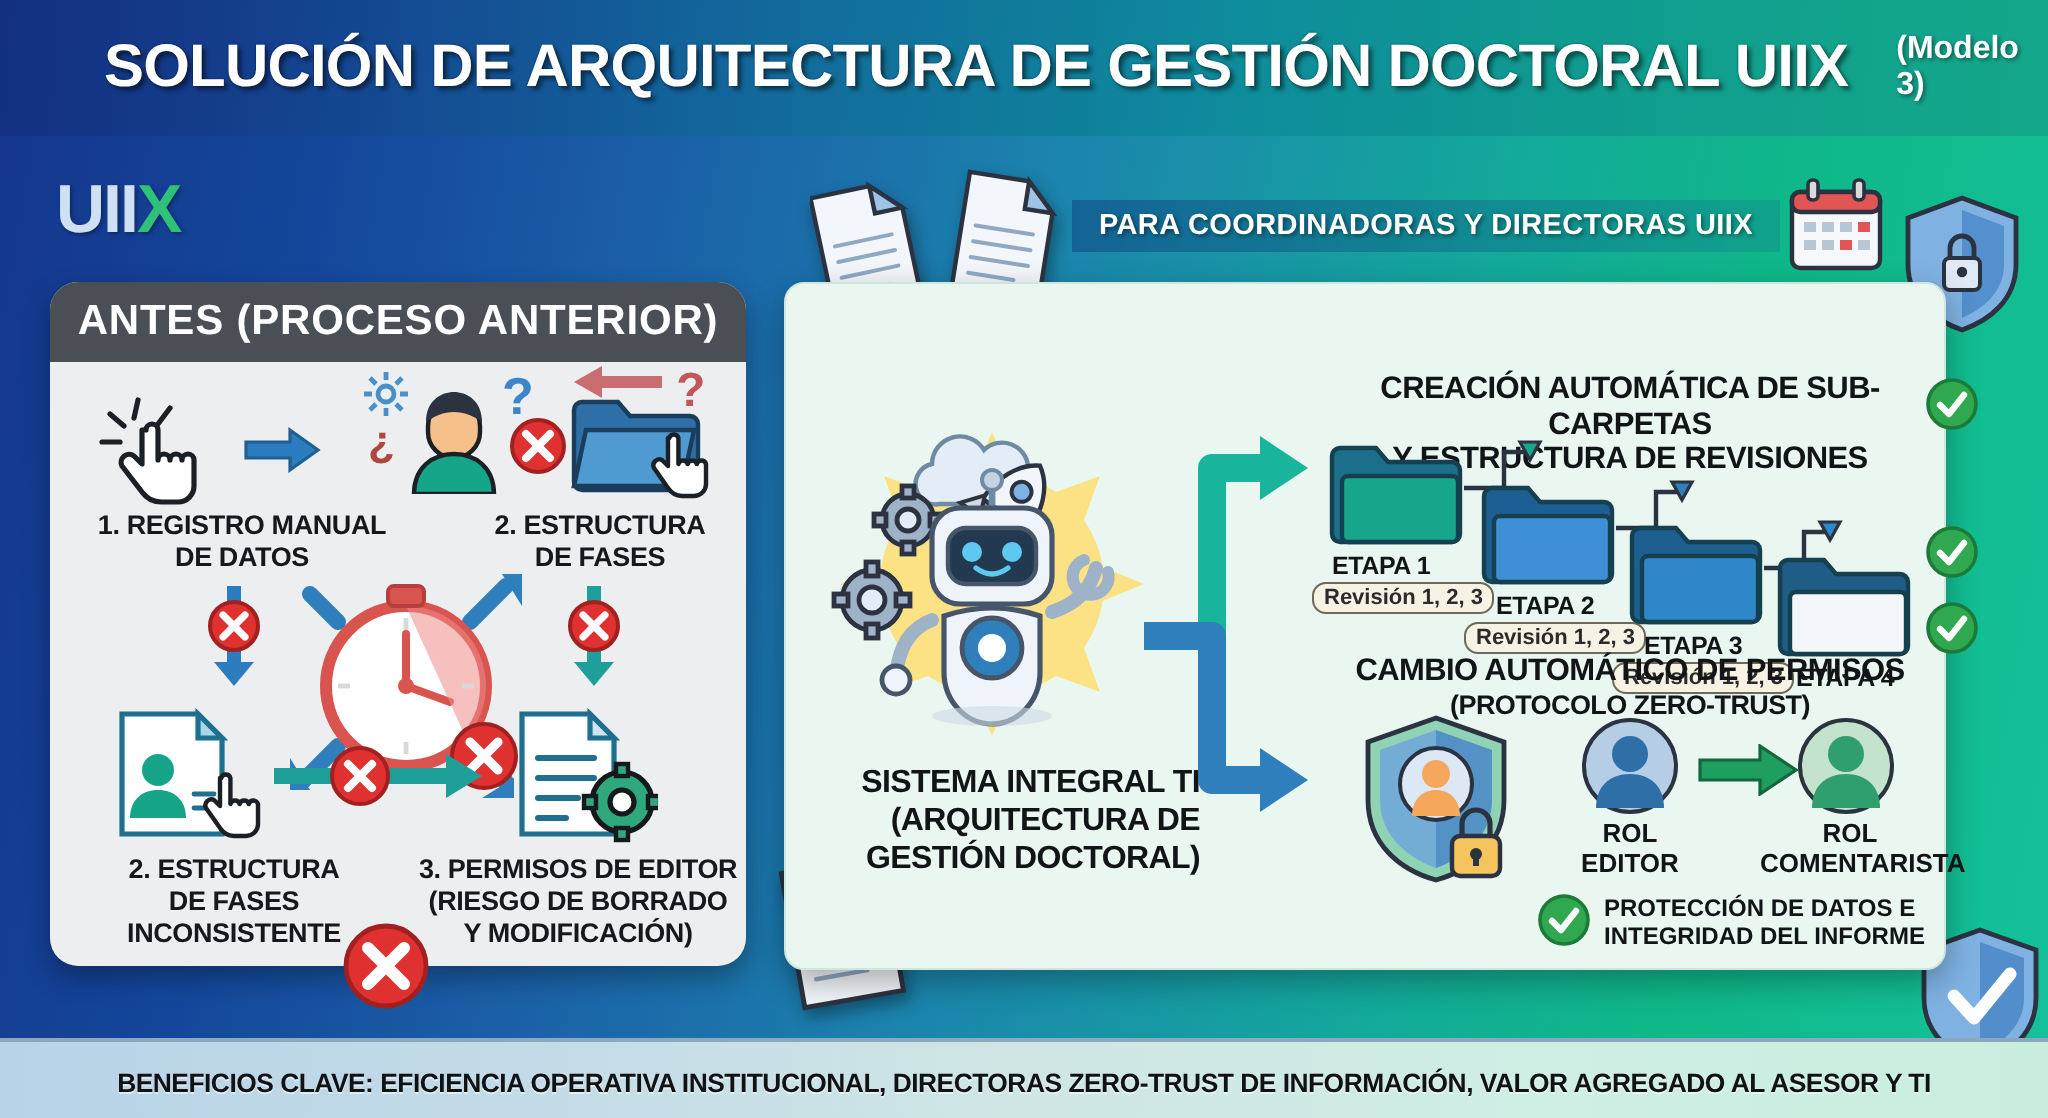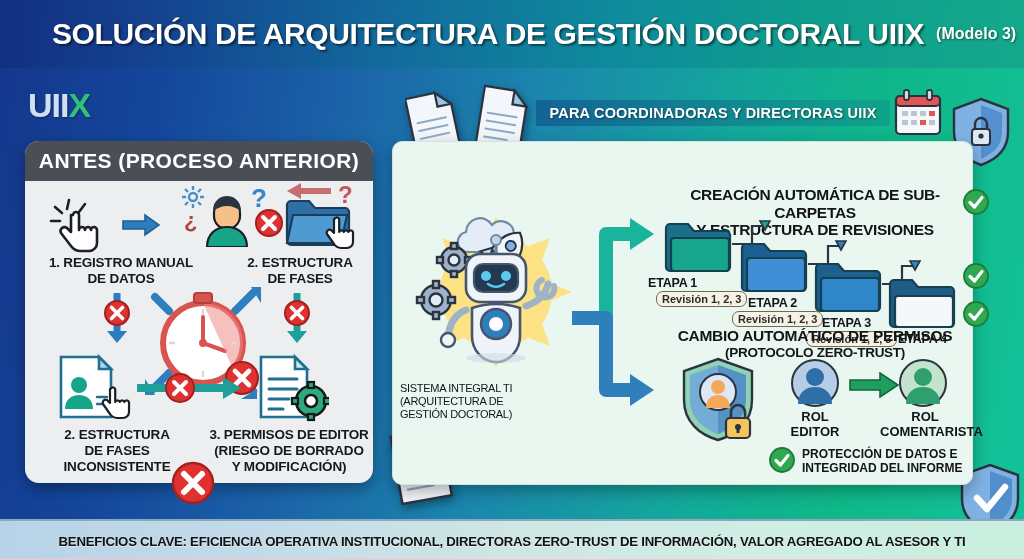--- a/index.html
+++ b/index.html
@@ -17,21 +17,21 @@
     position:absolute;left:0;top:0;width:1024px;height:68px;
     background:linear-gradient(95deg,#12307f 0%,#14418f 14%,#126a9c 38%,#0e8b9c 60%,#0f9c8e 78%,#14a88b 100%);
     display:flex;align-items:center;
   }
   .topbar .title{
     margin-left:52px;color:#ffffff;font-size:30px;font-weight:bold;
     letter-spacing:-0.4px;white-space:nowrap;
     text-shadow:2px 2px 2px rgba(0,0,0,.45), 0 0 1px rgba(0,0,0,.6);
   }
   .topbar .subtitle{
-    color:#ffffff;font-size:16px;font-weight:bold;margin-left:12px;
+    color:#ffffff;font-size:16px;font-weight:bold;margin-left:24px;
     text-shadow:1px 1px 2px rgba(0,0,0,.45);
   }
   
   .logo{
     position:absolute;left:28px;top:86px;font-size:34px;font-weight:bold;
     color:#cfe0f2;letter-spacing:-1px;text-shadow:1px 1px 2px rgba(0,0,0,.35);
   }
   .logo .accent{color:#2fc07a;}
   
   .panel-antes{
@@ -81,21 +81,21 @@
   }
   .role-label{
     position:absolute;text-align:center;font-size:13px;font-weight:bold;
     color:#121417;line-height:1.15;white-space:nowrap;
   }
   .prot-label{
     position:absolute;font-size:12px;font-weight:bold;color:#121417;
     line-height:1.2;text-align:left;
   }
   .center-label{
-    position:absolute;text-align:left;font-size:11px;font-weight:normal;
+    position:absolute;text-align:right;font-size:16px;font-weight:bold;
     color:#121417;line-height:1.2;letter-spacing:-.3px;white-space:nowrap;
   }
   
   .bottombar{
     position:absolute;left:0;top:519px;width:1024px;height:40px;
     background:linear-gradient(90deg,#b8d3e8 0%,#c3dbe8 25%,#cfe6e4 50%,#cfeee4 75%,#c9eedf 100%);
     display:flex;align-items:center;justify-content:center;
     border-top:2px solid #8aa8be;
   }
   .bottombar .txt{
@@ -444,21 +444,21 @@
   </svg>
   <svg class="chk" style="left:962px;top:300px;" width="28" height="28" viewBox="0 0 28 28">
     <circle cx="14" cy="14" r="12" fill="#2fa84f" stroke="#1d7b38" stroke-width="1.8"></circle>
     <path d="M8 14.5 L12.5 19 L20 9.5" fill="none" stroke="#fff" stroke-width="3.2" stroke-linecap="round" stroke-linejoin="round"></path>
   </svg>
 
   <svg class="ico" style="left:662px;top:218px;" width="72" height="60" viewBox="0 0 72 60">
     <path d="M4 10 a4 4 0 0 1 4-4 h18 l6 7 h32 a4 4 0 0 1 4 4 v32 a4 4 0 0 1 -4 4 h-56 a4 4 0 0 1 -4 -4 z" fill="#1b6f8a" stroke="#14404f" stroke-width="2.2"></path>
     <path d="M12 20 h52 a3 3 0 0 1 3 3 v27 a3 3 0 0 1 -3 3 h-52 a3 3 0 0 1 -3 -3 v-27 a3 3 0 0 1 3 -3 z" fill="#17a58c" stroke="#14404f" stroke-width="2.2"></path>
   </svg>
-  <div class="stage-label" style="left:648px;top:276px;">ETAPA 1</div>
+  <div class="stage-label" style="left:666px;top:276px;">ETAPA 1</div>
   <div class="rev-badge" style="left:656px;top:291px;">Revisión 1, 2, 3</div>
 
   <svg class="ico" style="left:730px;top:218px;" width="46" height="34" viewBox="0 0 46 34">
     <path d="M2 26 h20 v-18 h14" fill="none" stroke="#2b3340" stroke-width="2.2"></path>
     <path d="M30 3 l10 0 l-5 9 z" fill="#17a58c" stroke="#2b3340" stroke-width="1.6"></path>
   </svg>
 
   <svg class="ico" style="left:738px;top:238px;" width="72" height="60" viewBox="0 0 72 60">
     <path d="M4 10 a4 4 0 0 1 4-4 h18 l6 7 h32 a4 4 0 0 1 4 4 v32 a4 4 0 0 1 -4 4 h-56 a4 4 0 0 1 -4 -4 z" fill="#1b5f93" stroke="#14404f" stroke-width="2.2"></path>
     <path d="M12 20 h52 a3 3 0 0 1 3 3 v27 a3 3 0 0 1 -3 3 h-52 a3 3 0 0 1 -3 -3 v-27 a3 3 0 0 1 3 -3 z" fill="#3f8fd6" stroke="#14404f" stroke-width="2.2"></path>

